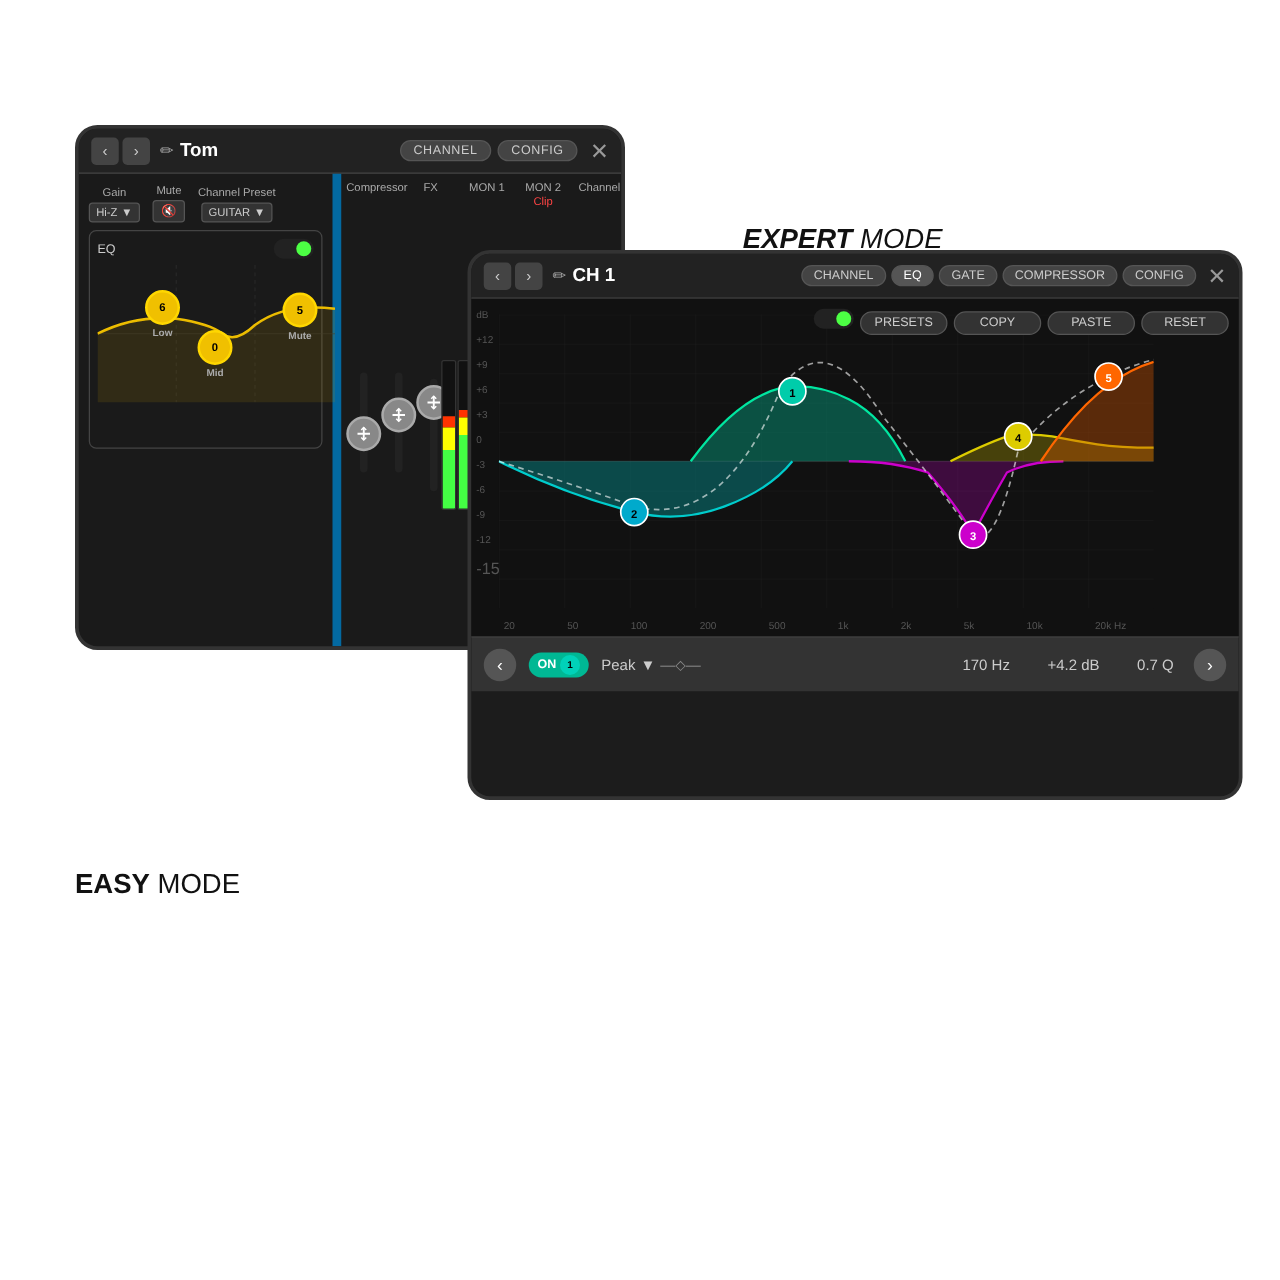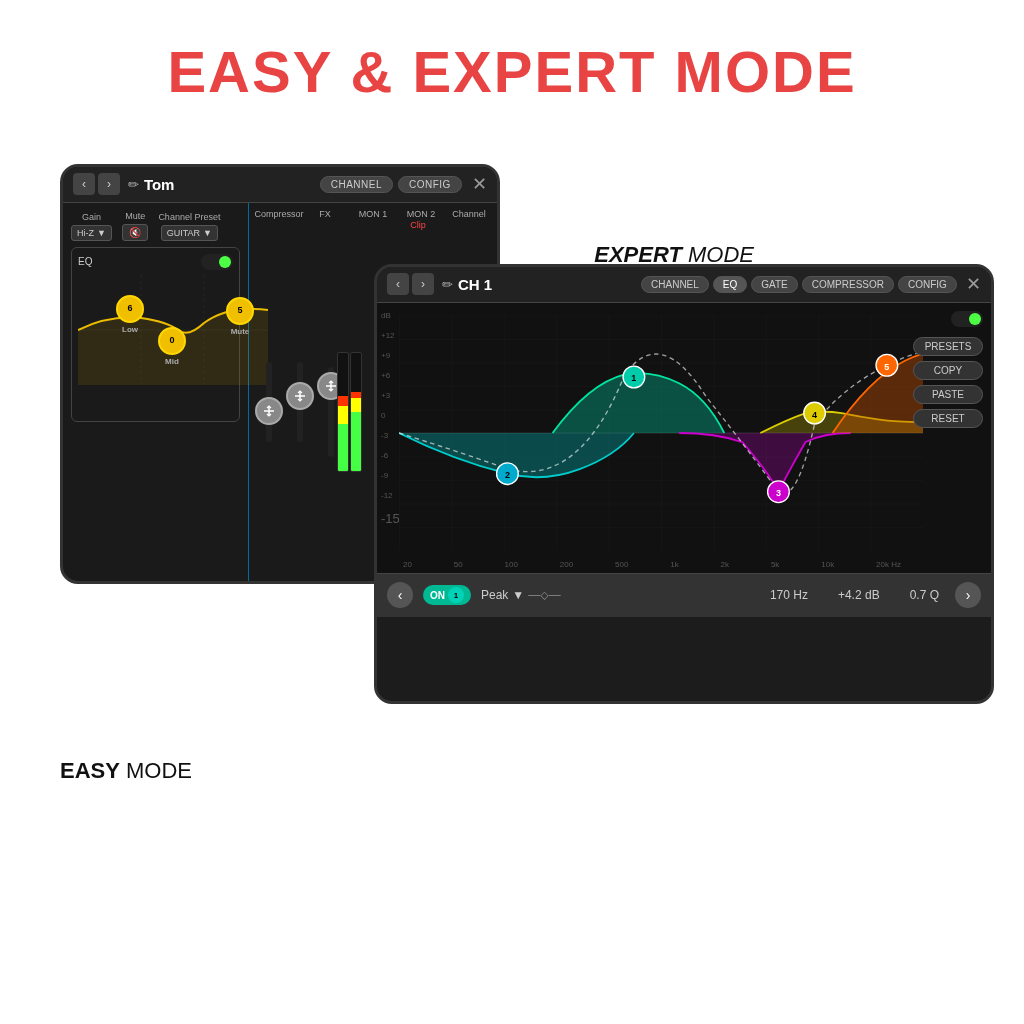--- a/index.html
+++ b/index.html
@@ -145,23 +145,23 @@
       cursor: pointer;
       margin-left: 5px;
     }
 
     
     .easy-body {
       display: flex;
       height: calc(100% - 36px);
     }
     .easy-left {
-      width: 186px;
+      width: 210px;
       padding: 8px;
-      border-right: 1px solid #0369a1;
+      border-right: 7px solid #0369a1;
       flex-shrink: 0;
     }
     .controls-row {
       display: flex;
       gap: 10px;
       align-items: flex-end;
       margin-bottom: 6px;
     }
     .control-group {
       display: flex;
@@ -359,21 +359,21 @@
       width: 100%;
       height: 100%;
     }
 
     
     .eq-sidebar {
       position: absolute;
       right: 8px;
       top: 8px;
       display: flex;
-      flex-direction: column;
+      flex-direction: row;
       gap: 5px;
       align-items: flex-end;
     }
     .sidebar-btn {
       background: #333;
       border: 1px solid #555;
       color: #ccc;
       border-radius: 12px;
       padding: 3px 10px;
       font-size: 10px;
@@ -460,21 +460,20 @@
       display: flex;
       align-items: center;
       justify-content: center;
       margin-left: 6px;
     }
   </style>
 </head>
 <body>
 
 <div class="header">
-  <div class="header-title">EASY &amp; EXPERT MODE</div>
 </div>
 
 <div class="screenshots-area">
 
   <div class="easy-tablet">
 
     <div class="tablet-header">
       <button class="nav-btn">‹</button>
       <button class="nav-btn">›</button>
       <span class="pencil-icon">✏</span>

